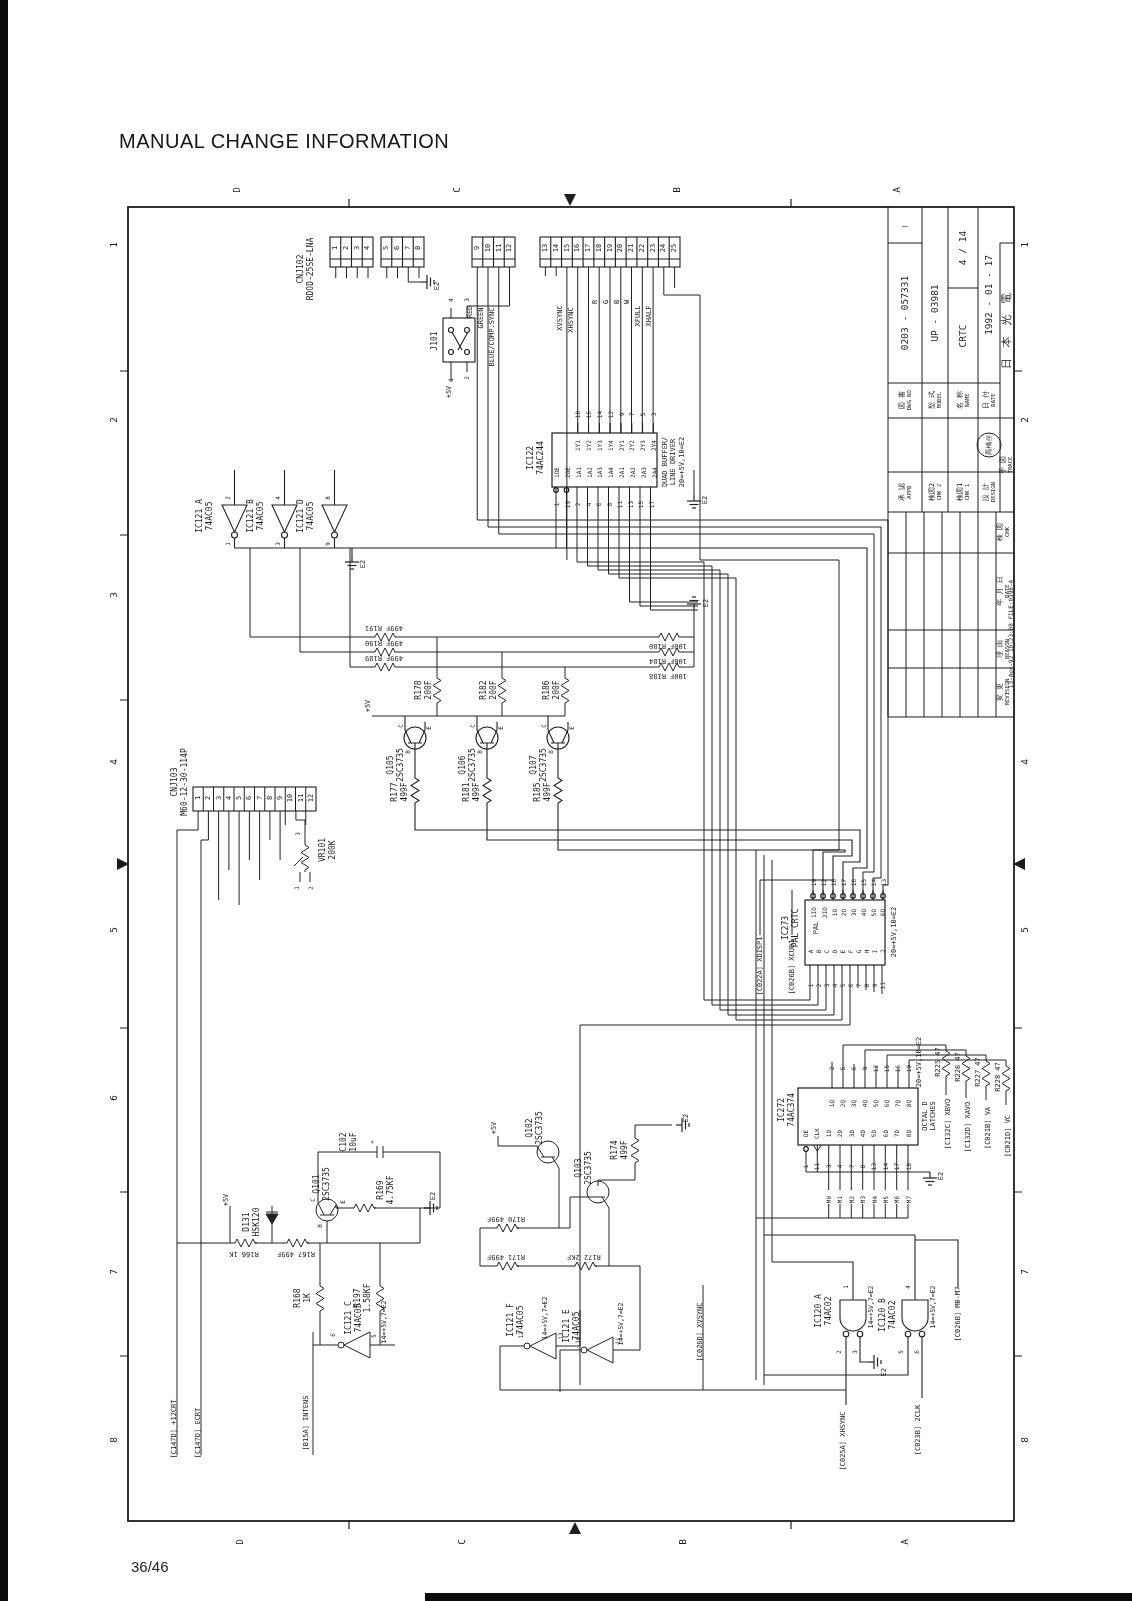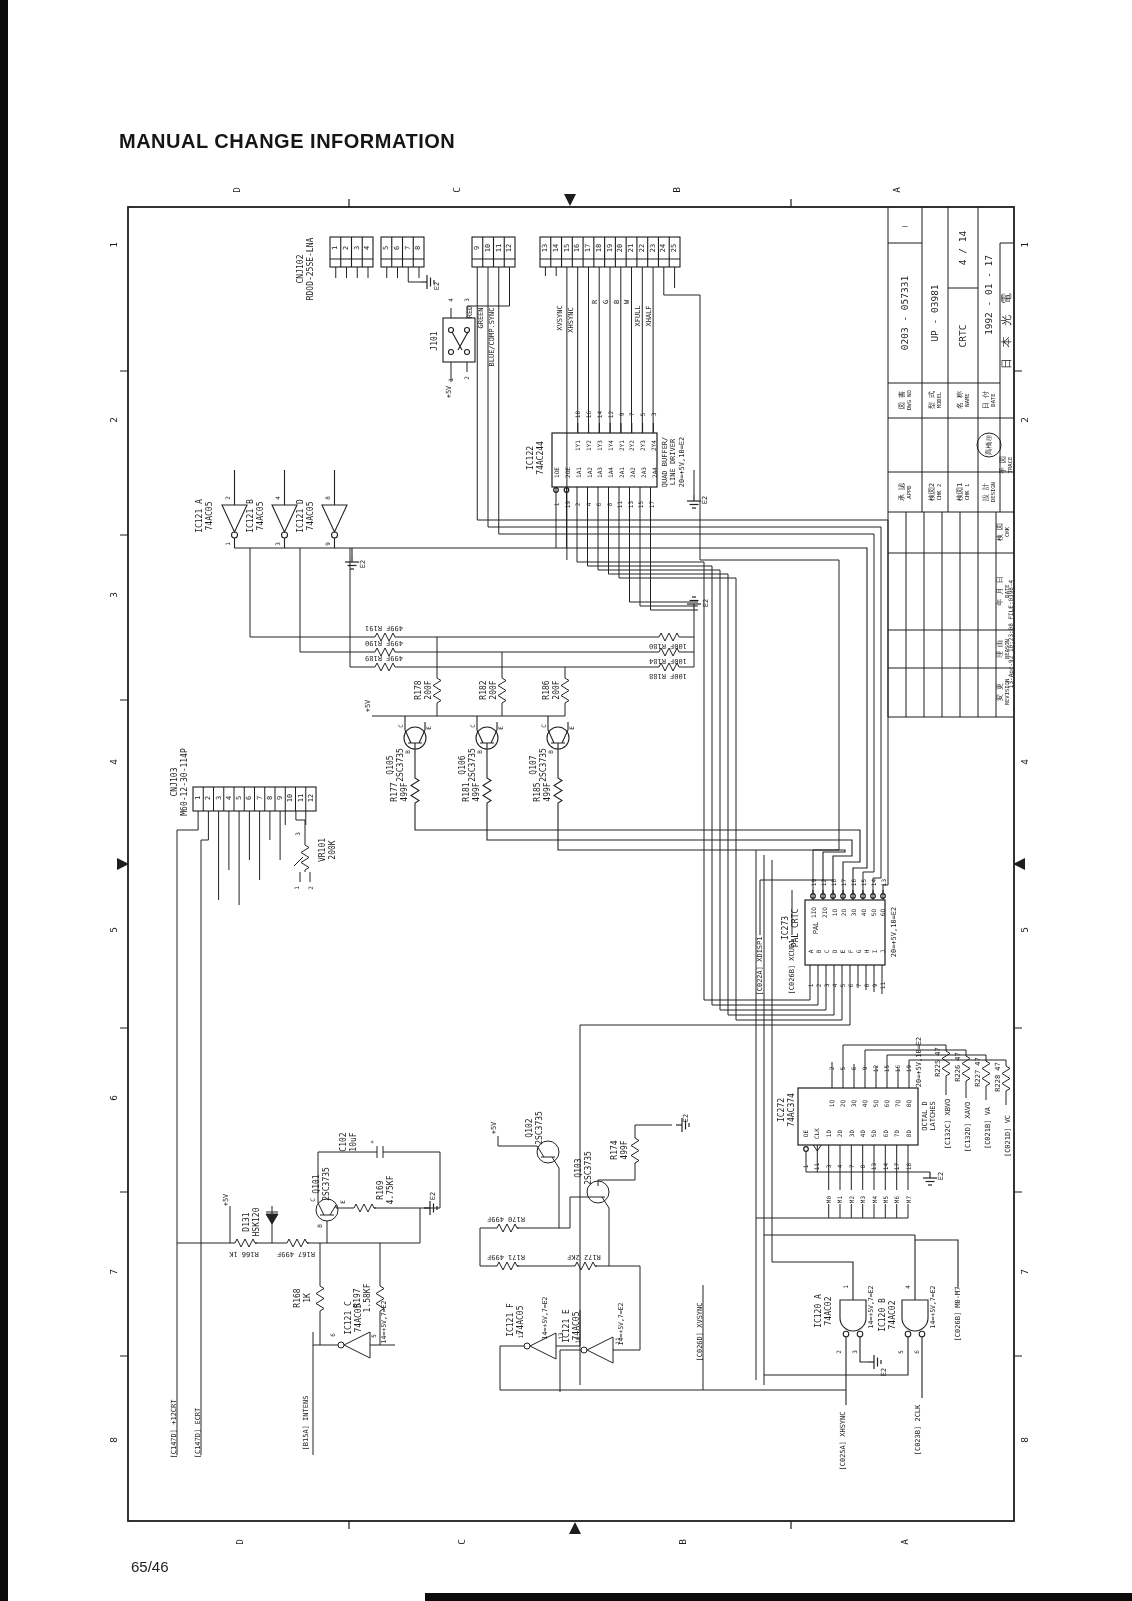--- a/index.html
+++ b/index.html
@@ -1,19 +1,19 @@
 <!DOCTYPE html>
 <html><head>
 <meta charset="utf-8">
 <style>
   html,body{margin:0;padding:0;background:#fff;}
   .page{position:relative;width:1132px;height:1601px;background:#ffffff;overflow:hidden;
         font-family:"DejaVu Sans Mono",monospace;color:#1b1b1b;}
   .hdr{position:absolute;left:119px;top:130px;font-family:"Liberation Sans",sans-serif;
-       font-size:20px;font-weight:700;letter-spacing:.5px;color:#161616;}
+       font-size:20px;font-weight:400;letter-spacing:.5px;color:#161616;}
   .pgno{position:absolute;left:131px;top:1558px;font-family:"Liberation Sans",sans-serif;
         font-size:15px;color:#222;}
   svg.gfx{position:absolute;left:0;top:0;}
   
   .rl{position:absolute;transform:translate(-50%,-50%) rotate(-90deg);white-space:nowrap;
       font:8px "DejaVu Sans Mono",monospace;line-height:1.2;color:#1b1b1b;text-align:center;}
   .r180{position:absolute;transform:translate(-50%,-50%) rotate(180deg);white-space:nowrap;
       font:7px "DejaVu Sans Mono",monospace;color:#1b1b1b;}
   .hl{position:absolute;transform:translate(-50%,-50%);white-space:nowrap;
       font:9px "DejaVu Sans Mono",monospace;color:#1b1b1b;}
@@ -29,21 +29,21 @@
 </style>
 </head>
 <body>
 
 <div class="page">
 
   <div class="bar" style="left:0;top:0;width:8px;height:1601px"></div>
   <div class="bar" style="left:425px;top:1593px;width:707px;height:8px"></div>
 
   <div class="hdr">MANUAL CHANGE INFORMATION</div>
-  <div class="pgno">65/46</div>
+  <div class="pgno">36/46</div>
 
   <svg class="gfx" width="1132" height="1601" viewBox="0 0 1132 1601">
     <defs>
       <g id="gnd" stroke="#222" stroke-width="1.2" fill="none">
         <path d="M0,0 V6"></path>
           <path d="M-7,6 H7"></path>
           <path d="M-4.5,9.5 H4.5"></path>
           <path d="M-2,13 H2"></path>
       </g>
       <path id="rv" d="M0,0 v3 l4,2.5 -8,5 8,5 -8,5 8,5 -4,2.5 v2" fill="none"></path>

